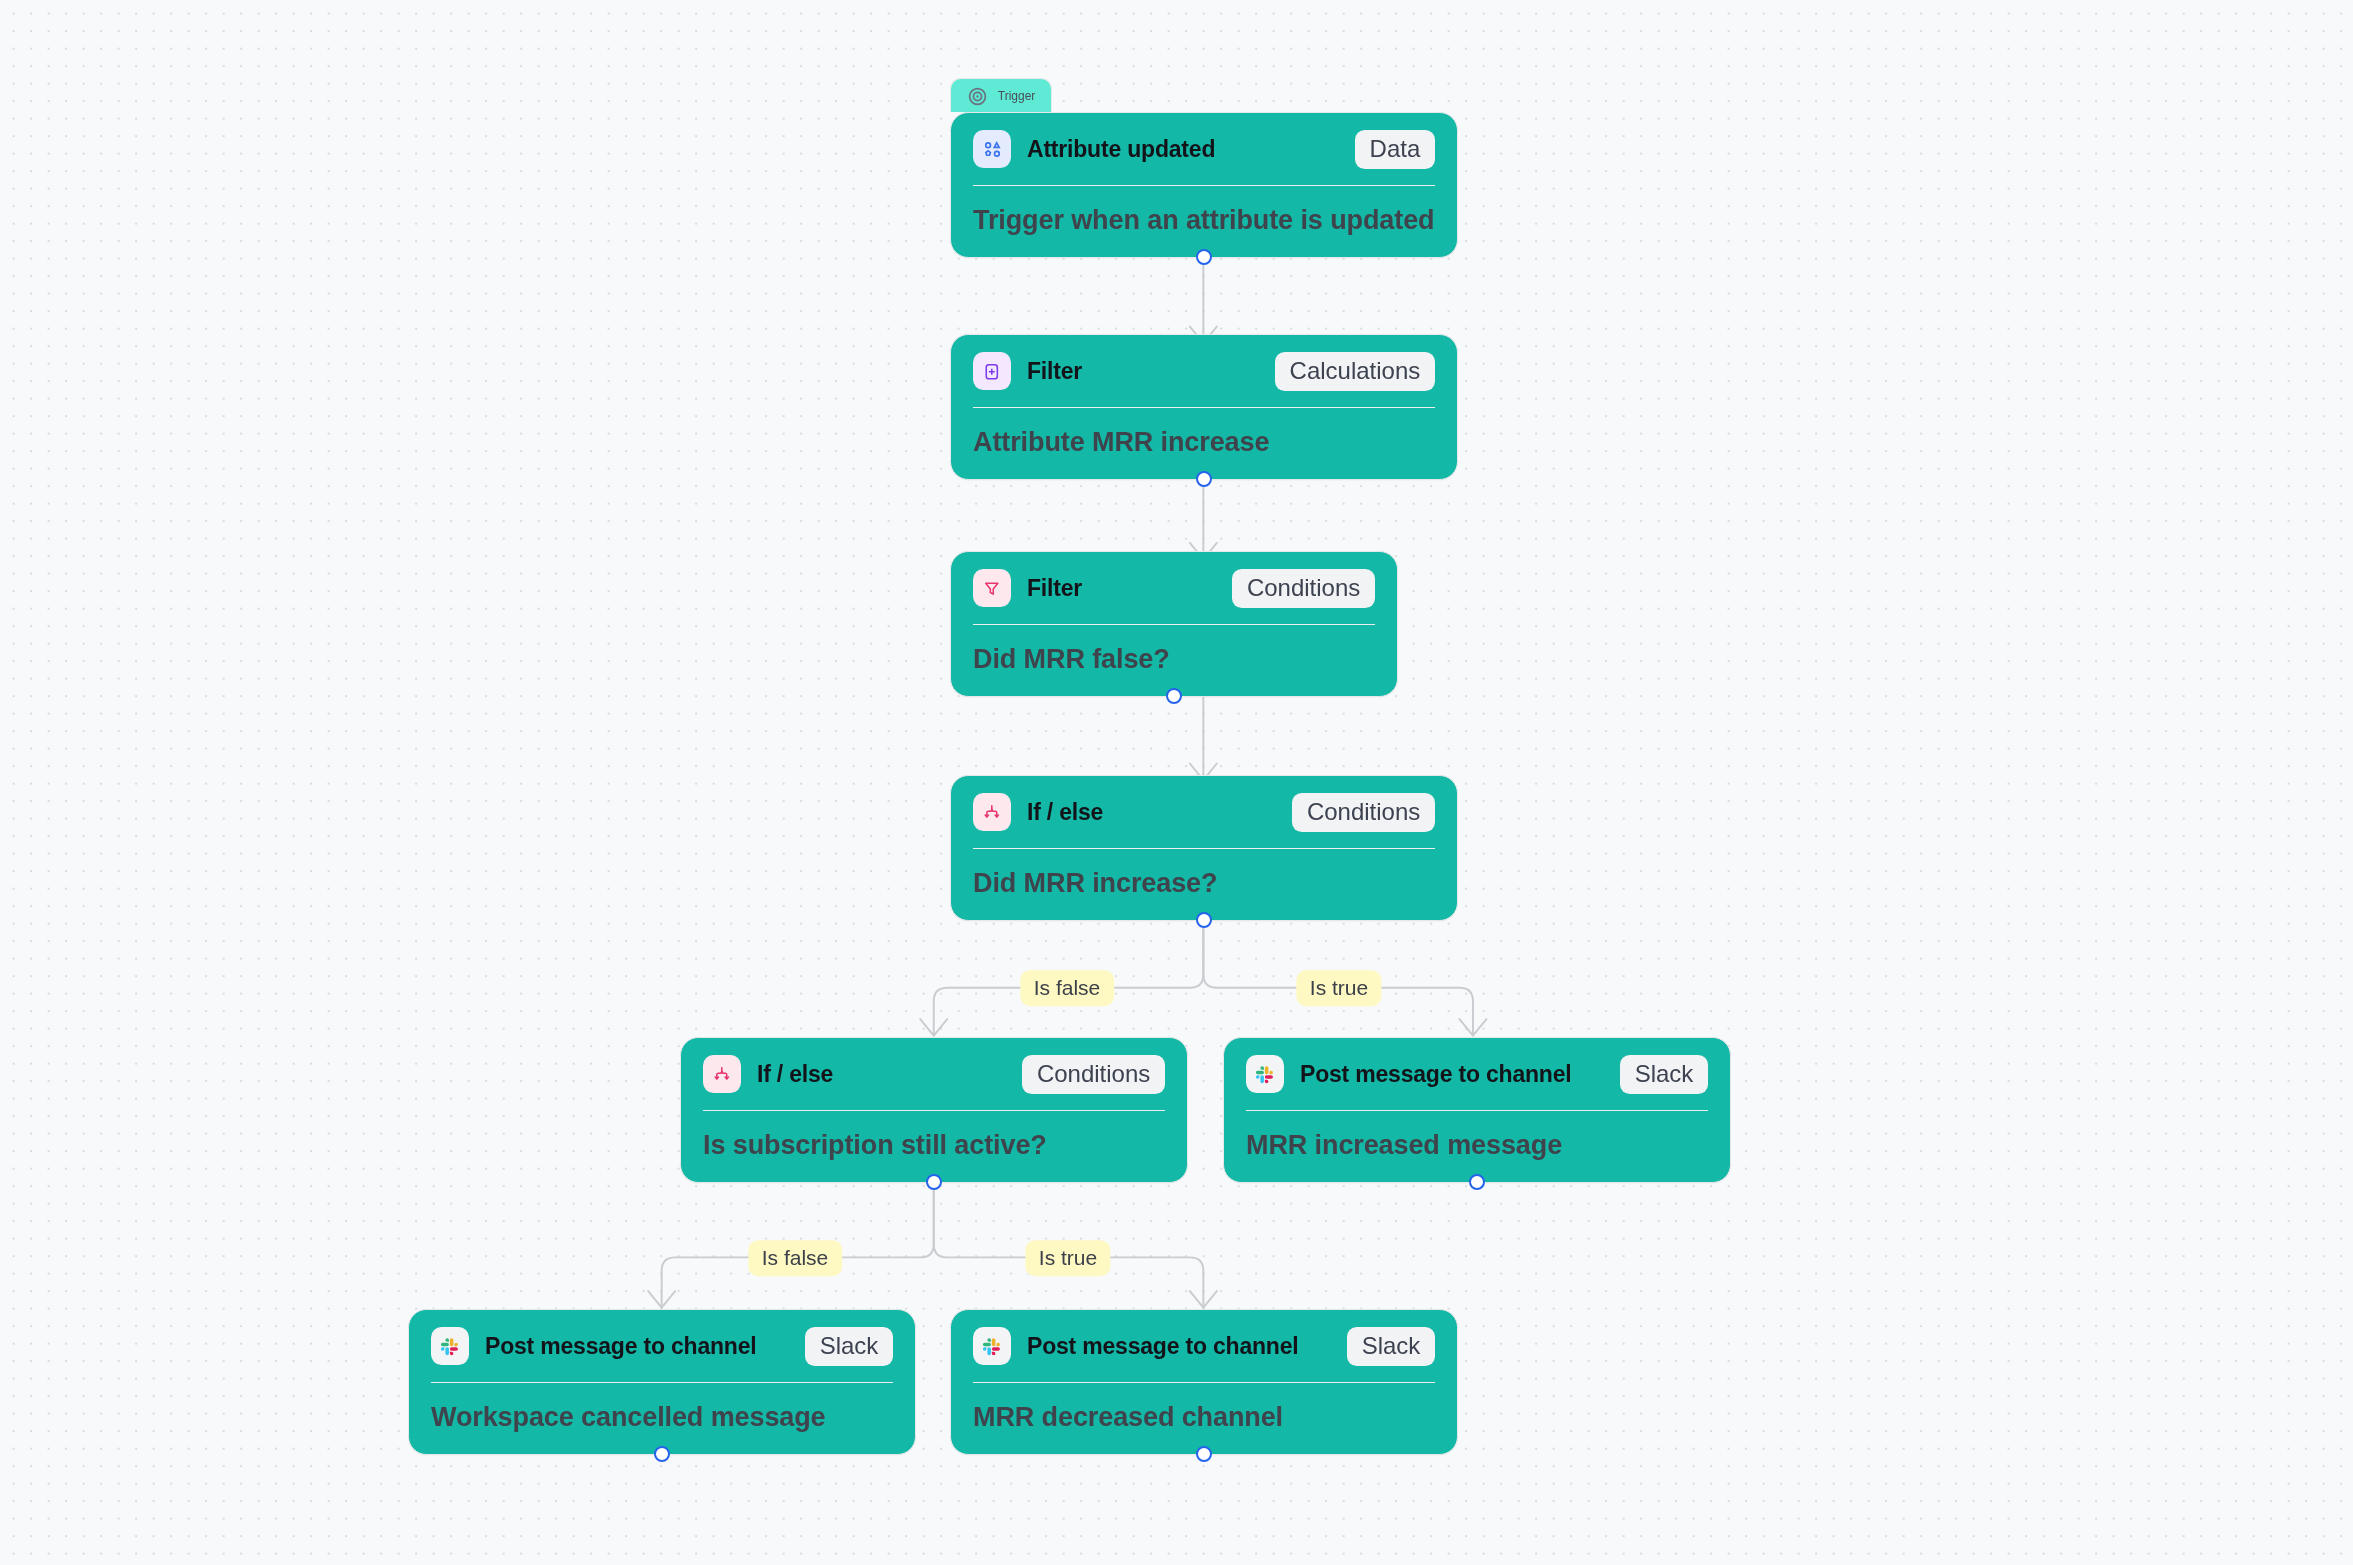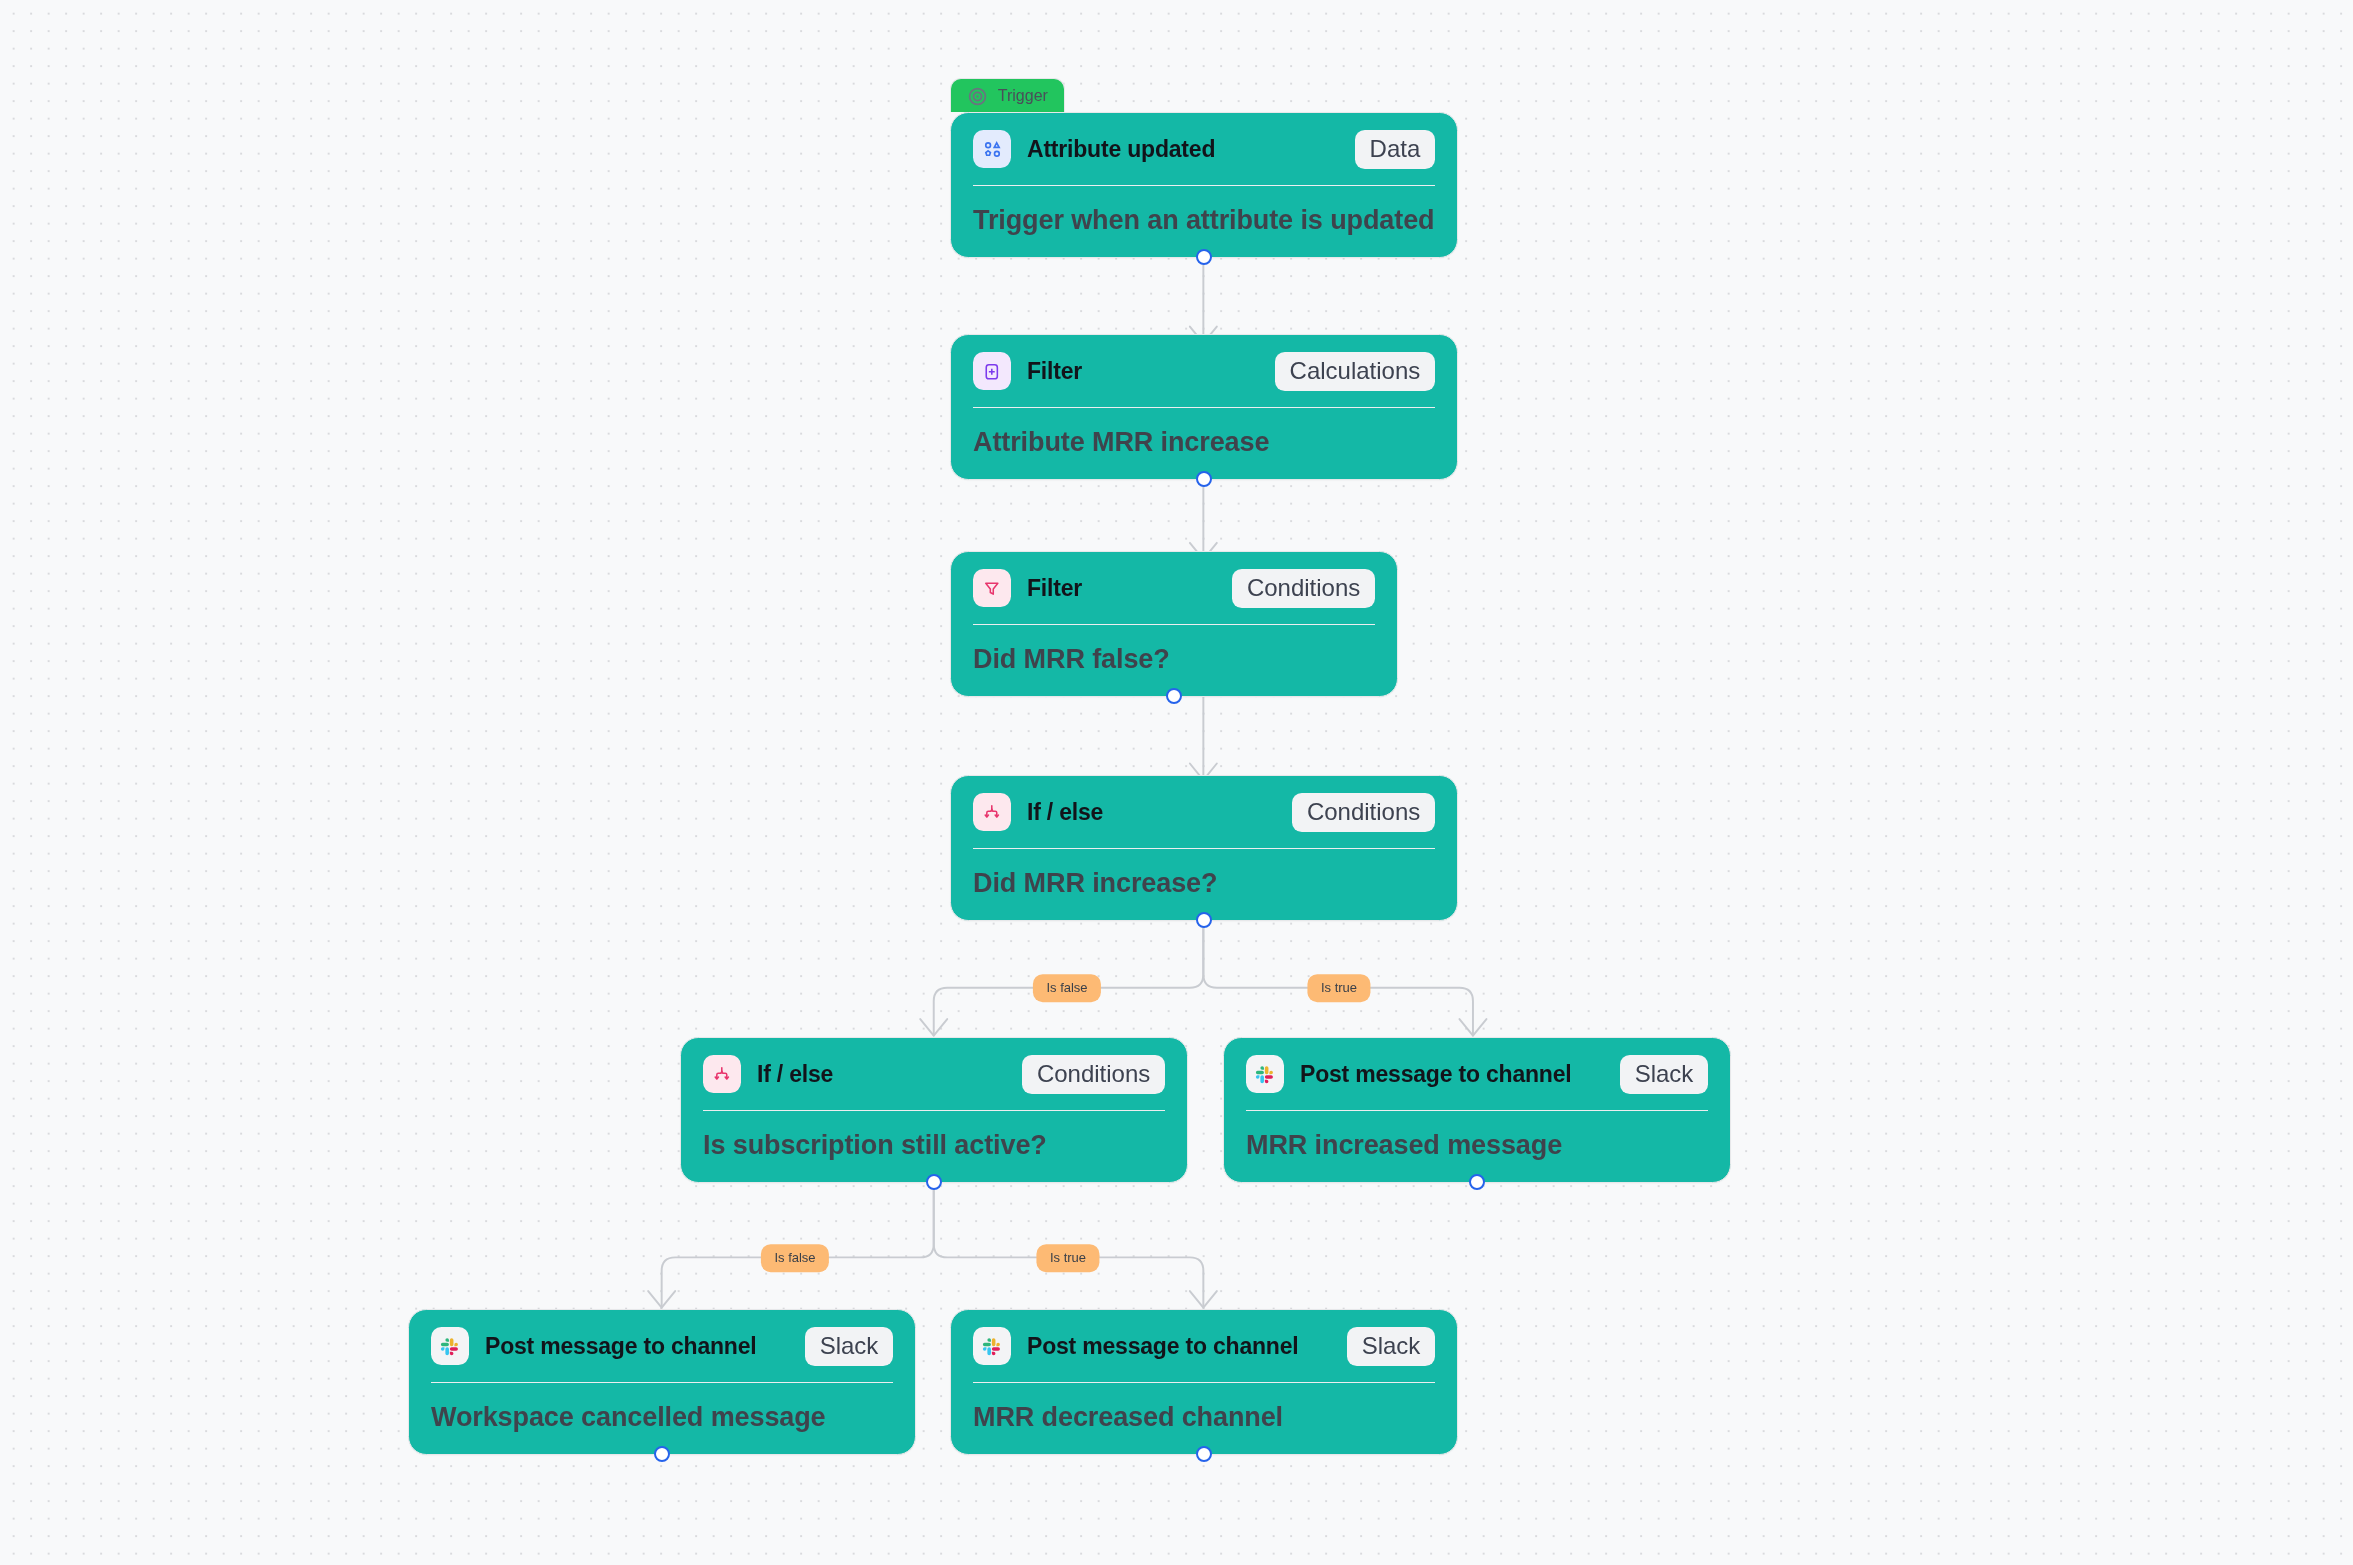--- a/index.html
+++ b/index.html
@@ -116,36 +116,36 @@
     bottom: -8px;
     transform: translateX(-50%);
   }
 
   
   .trigger-tab {
     position: absolute;
     display: flex;
     align-items: center;
     gap: 9.8px;
-    background: #22c55e;
+    background: #5eead4;
     border: 1.5px solid #e7e8ea;
     border-bottom: none;
     border-radius: 11px 11px 0 0;
     padding: 8.6px 16px 7.4px 16px;
     box-sizing: border-box;
-    font-size: 16px;
+    font-size: 12px;
     color: #4a4f59;
   }
 
   
   .branch-label {
     position: absolute;
-    background: #fdba74;
+    background: #fef9c3;
     color: #3b4049;
-    font-size: 13px;
+    font-size: 21px;
     border-radius: 9.8px;
     padding: 6.7px 13.5px 8px 13.5px;
     white-space: nowrap;
     line-height: 1;
     transform: translate(-50%, -50%);
   }
 
   
   .ic-blue   { background: #e3ebfd; }
   .ic-purple { background: #f3e8fd; }

